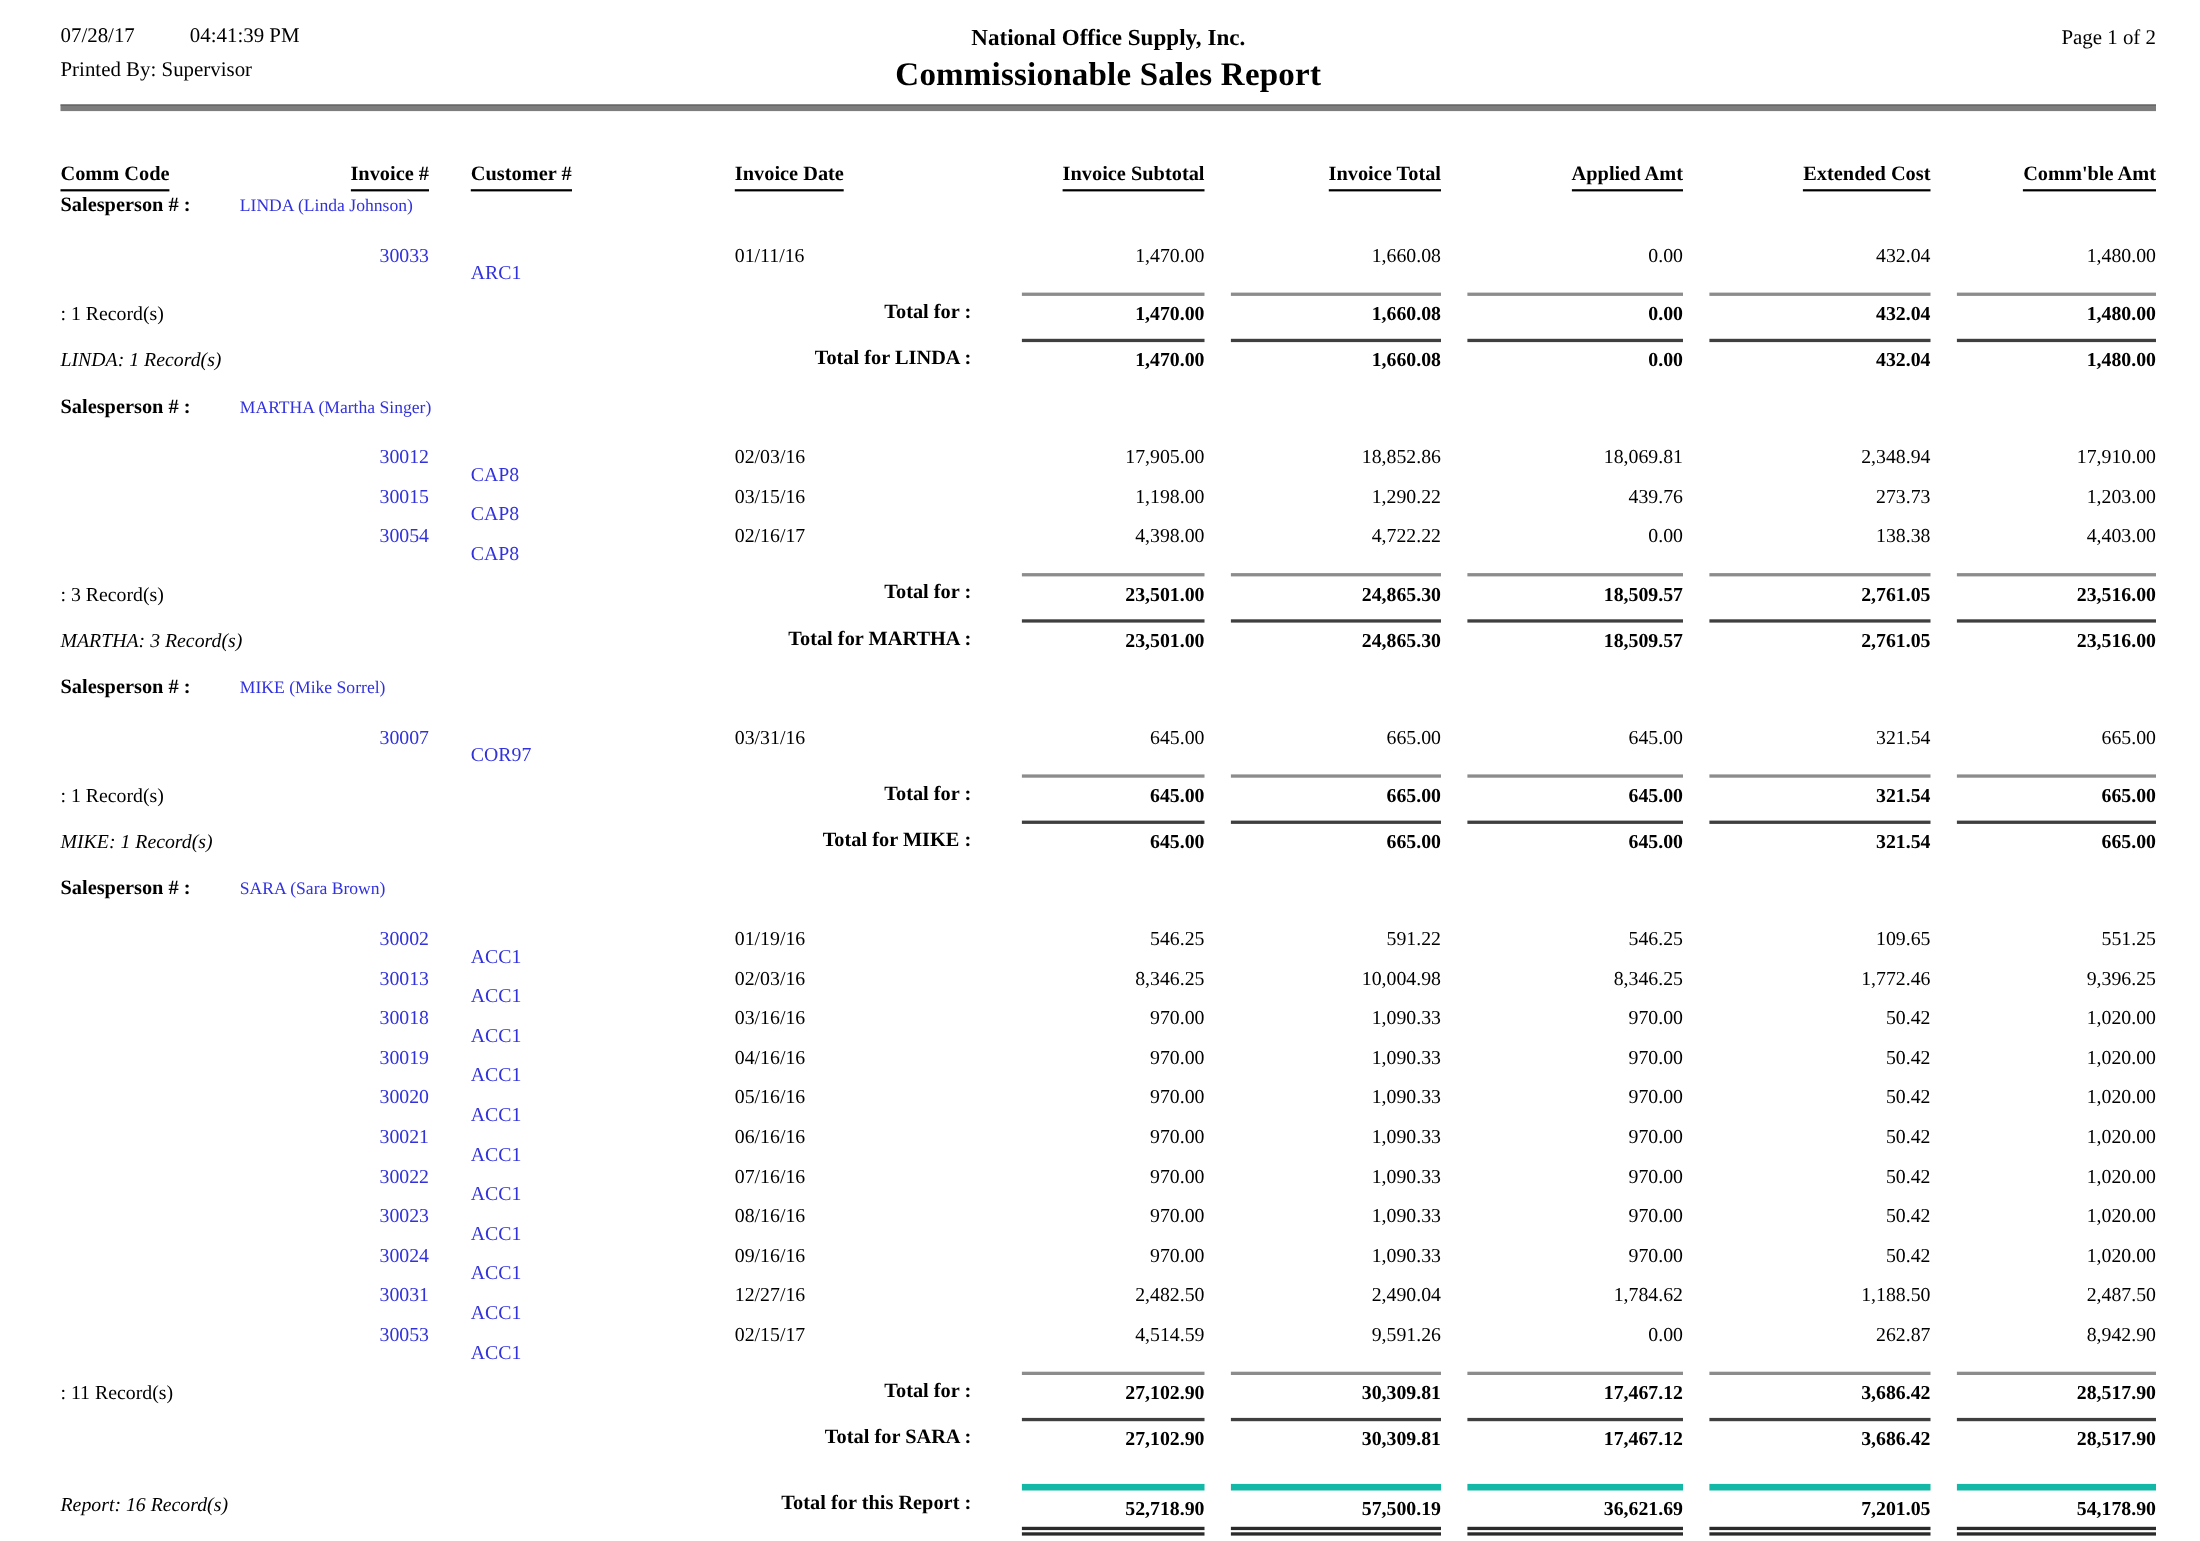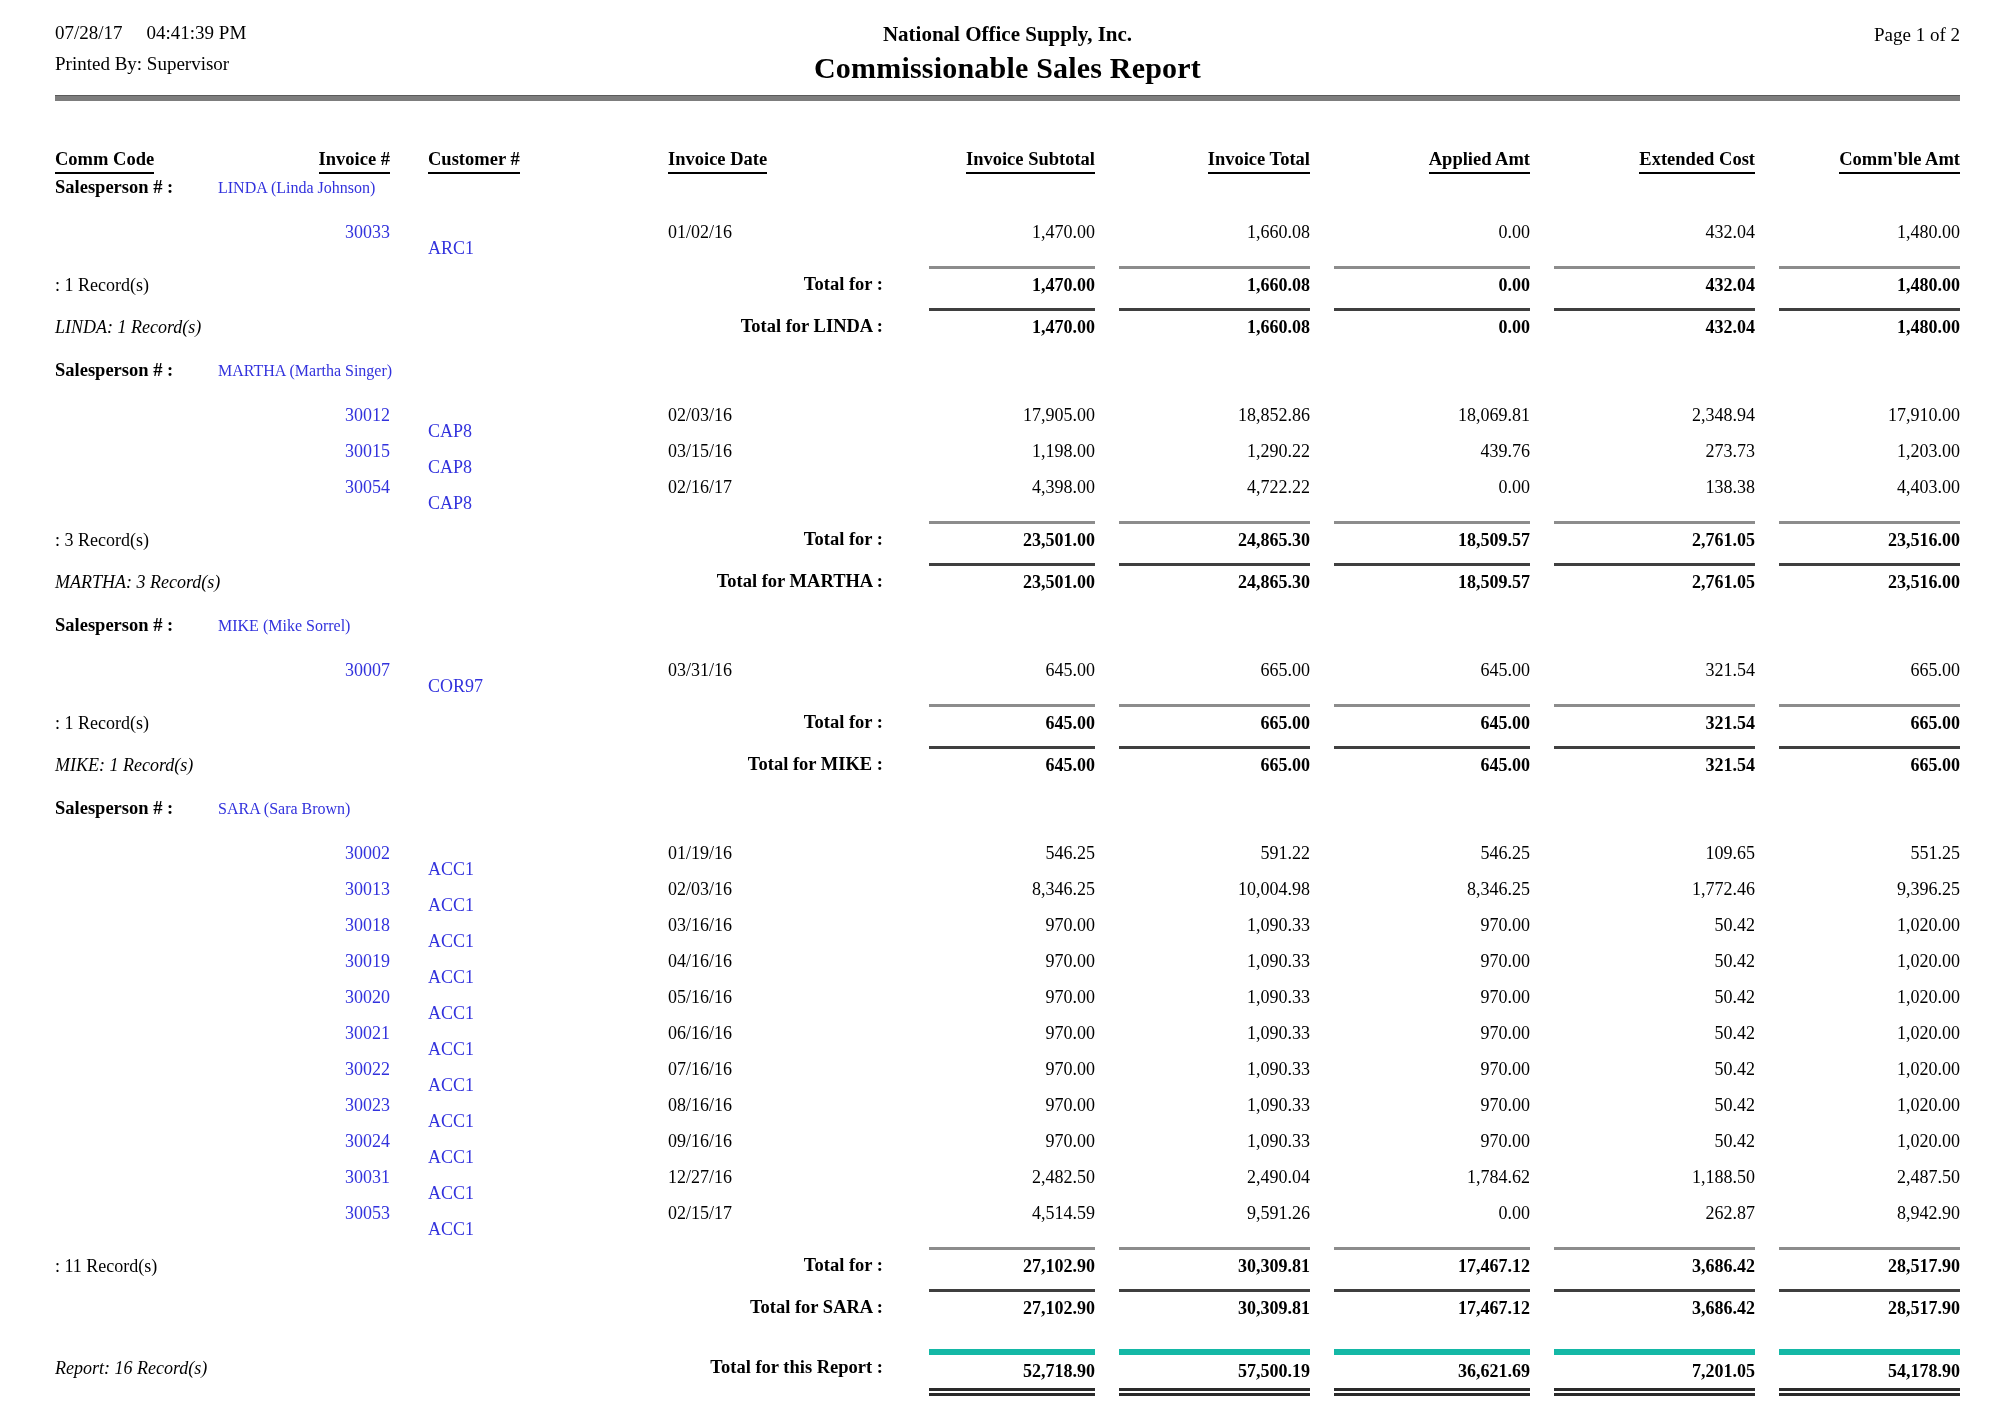--- a/index.html
+++ b/index.html
@@ -5,21 +5,21 @@
   html,body { margin:0; padding:0; background:#ffffff; }
   body {
     width:2000px; height:1401px;
     font-family:"Liberation Serif","DejaVu Serif",serif;
     color:#000; overflow:hidden;
   }
   .page { padding:22px 40px 0 55px; }
 
   
   .hdr-bar { display:grid; grid-template-columns:430px 1fr 430px; align-items:start; }
-  .h-left .l1 { font-size:19px; display:flex; gap:24px; }
+  .h-left .l1 { font-size:19px; display:flex; gap:50px; }
   .h-left .l2 { font-size:19px; margin-top:9px; }
   .h-center { text-align:center; }
   .company { font-size:21px; font-weight:700; }
   .rpt-title { font-size:30px; font-weight:700; margin-top:4px; letter-spacing:0.2px; }
   .h-right { text-align:right; font-size:19px; padding-top:2px; }
 
   .rule { height:5px; background:#7d7d7d; border-top:1px solid #5a5a5a; margin-top:10px; }
 
   
   .grid {
@@ -97,21 +97,21 @@
   <div>
   <div class="sp-row">
     <span class="sp-label">Salesperson # :</span>
     <span class="blue">LINDA (Linda Johnson)</span>
   </div>
   <div>
   <div class="grid drow">
     <div class="cell"></div>
     <div class="cell inv"><span class="blue">30033</span></div>
     <div class="cell cust"><span class="blue">ARC1</span></div>
-    <div class="cell date">01/02/16</div>
+    <div class="cell date">01/11/16</div>
     <div class="cell amt">1,470.00</div>
     <div class="cell amt">1,660.08</div>
     <div class="cell amt">0.00</div>
     <div class="cell amt">432.04</div>
     <div class="cell amt">1,480.00</div>
   </div>
 </div>
   <div class="grid trow gtotal">
     <div class="cell rec">: 1 Record(s)</div>
     <div class="cell tlabel">Total for  :</div>

